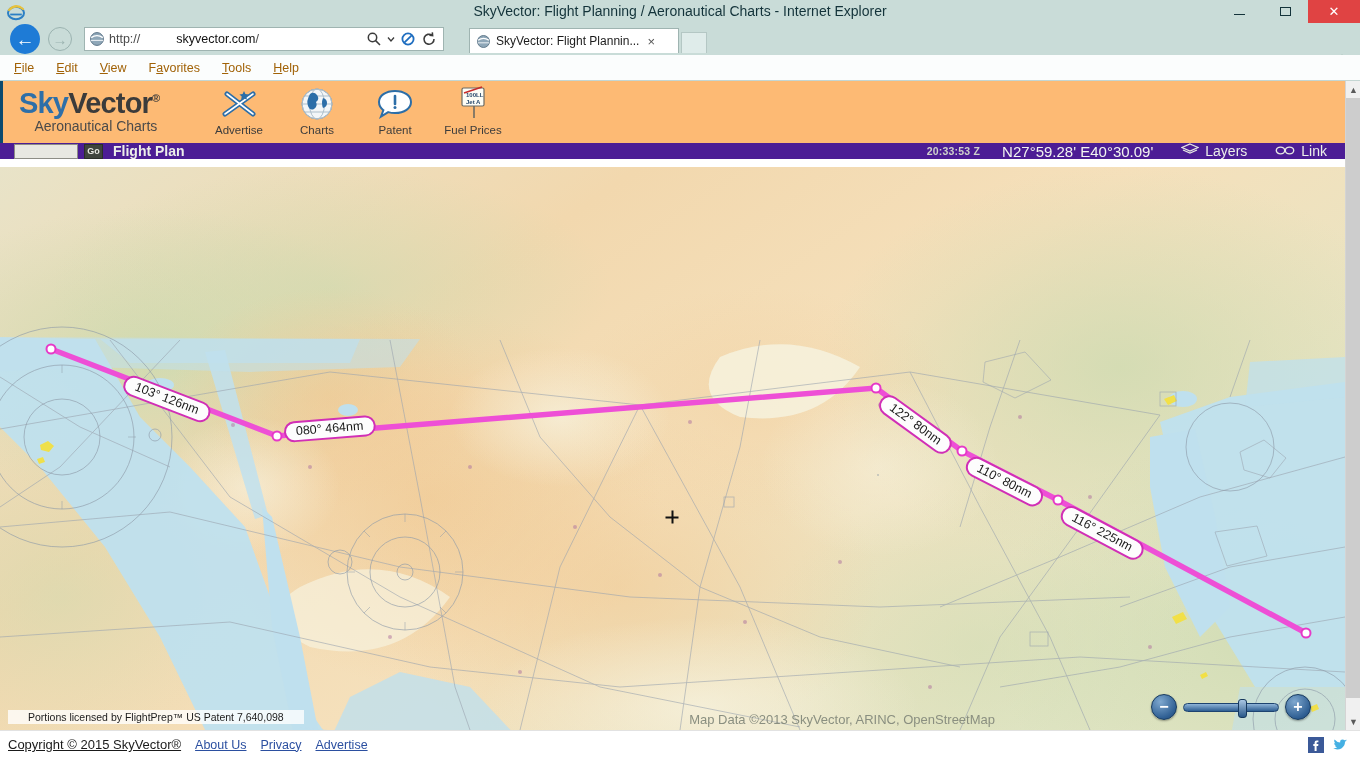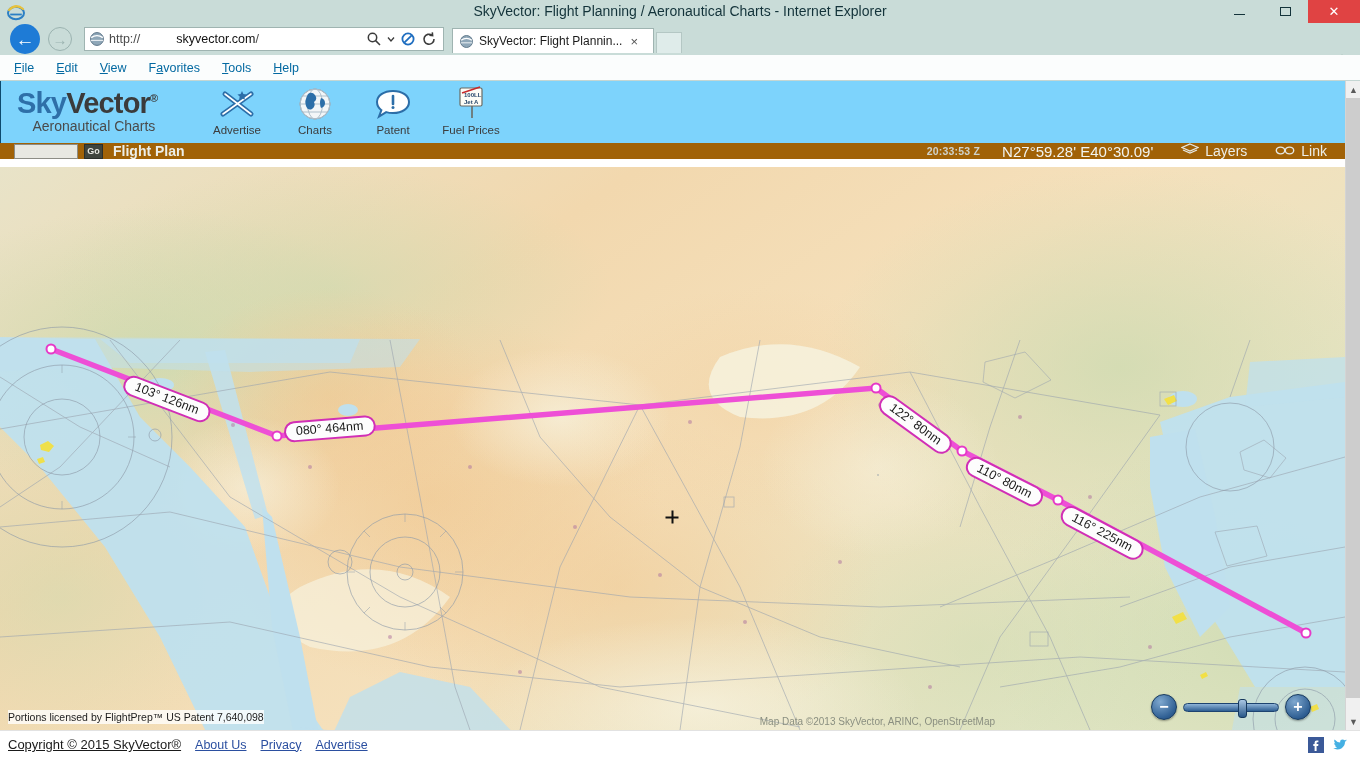--- a/index.html
+++ b/index.html
@@ -63,68 +63,68 @@
   .addr-text {
     flex: 1 1 auto; font-size: 12.5px; color: #4a4a4a; white-space: nowrap; overflow: hidden;
   }
   .addr-text b { color: #111; font-weight: normal; padding-left: 36px; }
   .addr-icons { display: flex; align-items: center; gap: 5px; padding-right: 6px; }
   .addr-icons .ic { width: 16px; height: 16px; }
 
   .tabstrip { position: absolute; left: 452px; top: 4px; height: 26px; display: flex; align-items: flex-end; }
   .ie-tab {
     height: 25px; min-width: 180px; background: #fff; border: 1px solid #9fb4b1; border-bottom: none;
-    display: flex; align-items: center; padding: 0 12px 0 6px; gap: 5px;
+    display: flex; align-items: center; padding: 0 20px 0 6px; gap: 5px; margin-left: 17px;
   }
   .ie-tab .tfav { width: 15px; height: 15px; flex: 0 0 auto; }
   .ie-tab .ttitle { font-size: 12px; color: #1b1b1b; white-space: nowrap; overflow: hidden; flex: 1 1 auto; }
   .ie-tab .tclose { font-size: 13px; color: #555; padding: 0 3px; }
   .newtab {
     width: 26px; height: 21px; background: #dfecea; border: 1px solid #b4c7c4; border-bottom: none; margin-left: 2px;
   }
   .nav-right-icons {
     position: absolute; right: 8px; top: 30px; display: flex; gap: 10px; align-items: center;
   }
   .nav-right-icons .ic { width: 20px; height: 20px; }
 
   .ie-menubar {
     position: absolute; left: 0; top: 55px; width: 1360px; height: 26px;
     background: #fbfdfd; display: flex; align-items: center; padding-left: 14px; gap: 22px;
     border-bottom: 1px solid #c4d6d3;
   }
-  .menu-item { font-size: 12.5px; color: #0369a1; }
+  .menu-item { font-size: 12.5px; color: #a16207; }
   .menu-item u { text-decoration: underline; }
 
   
   .page {
     position: absolute; left: 0; top: 81px; width: 1360px; height: 649px;
     background: #ffffff; overflow: hidden;
   }
   .page-inner { position: absolute; left: 0; top: 0; width: 1345px; height: 649px; }
 
   .sv-header {
     position: absolute; left: 0; top: 0; width: 1345px; height: 62px;
-    background: #7dd3fc; border-left: 1px solid #0c4a6e;
+    background: #fdba74; border-left: 3px solid #0c4a6e;
   }
   .sv-logo { position: absolute; left: 16px; top: 6px; }
   .sv-logo .lw { font-size: 29px; font-weight: bold; letter-spacing: -0.8px; font-family: "Liberation Sans", sans-serif; }
   .sv-logo .sky { color: #2e6fa8; }
   .sv-logo .vector { color: #3b3b3b; }
   .sv-logo .reg { font-size: 11px; color: #3b3b3b; vertical-align: super; }
   .sv-logo .tag {
     position: absolute; right: 2px; top: 31px; font-size: 14px; color: #4a4a4a; white-space: nowrap;
   }
   .navbtns { position: absolute; left: 205px; top: 4px; display: flex; gap: 16px; }
   .navbtn { width: 62px; text-align: center; }
   .navbtn .glyph { height: 38px; display: flex; align-items: center; justify-content: center; }
   .navbtn .lbl { font-size: 11.5px; color: #3c3c3c; margin-top: 1px; }
 
   .toolbar {
     position: absolute; left: 0; top: 62px; width: 1345px; height: 16px;
-    background: #a16207; display: flex; align-items: center;
+    background: #4c1d95; display: flex; align-items: center;
   }
   .toolbar .fp-input {
     margin-left: 14px; width: 64px; height: 15px; background: #e8e8e2; border: 1px solid #8d8d86;
   }
   .toolbar .go-btn {
     margin-left: 6px; width: 19px; height: 15px; background: #3f443d; color: #e6e6e0;
     font-size: 9px; display: flex; align-items: center; justify-content: center;
     border: 1px solid #2b2f29; font-weight: bold;
   }
   .toolbar .fp-label { margin-left: 10px; font-size: 14px; font-weight: bold; color: #eceee9; }
@@ -151,25 +151,25 @@
     background: linear-gradient(#fdfdfd, #e3e3e3); border: 1px solid #8d8d8d; color: #3a3a3a;
     box-shadow: 0 1px 1px rgba(0,0,0,.25);
   }
   .layer-btn.active {
     background: linear-gradient(#2e5f96, #1b4474); border: 1px solid #123055; color: #fff; font-weight: bold;
   }
 
   .flightprep {
     position: absolute; left: 8px; bottom: 6px; z-index: 40;
     background: rgba(255,255,255,0.78); font-size: 10.5px; color: #1c1c1c;
-    padding: 1px 0;
+    padding: 1px 20px;
   }
   .mapattr {
     position: absolute; right: 350px; bottom: 3px; z-index: 40;
-    font-size: 10px; color: #8a8f80;
+    font-size: 13px; color: #8a8f80;
   }
   .zoomctl {
     position: absolute; right: 34px; bottom: 10px; z-index: 40;
     display: flex; align-items: center; gap: 0;
   }
   .zc-btn {
     width: 26px; height: 26px; border-radius: 50%;
     background: radial-gradient(circle at 35% 28%, #7fa8cf, #2f5f93 70%, #1d4370);
     border: 1px solid #16395f; color: #fff; font-size: 16px; font-weight: bold;
     display: flex; align-items: center; justify-content: center; line-height: 1;

